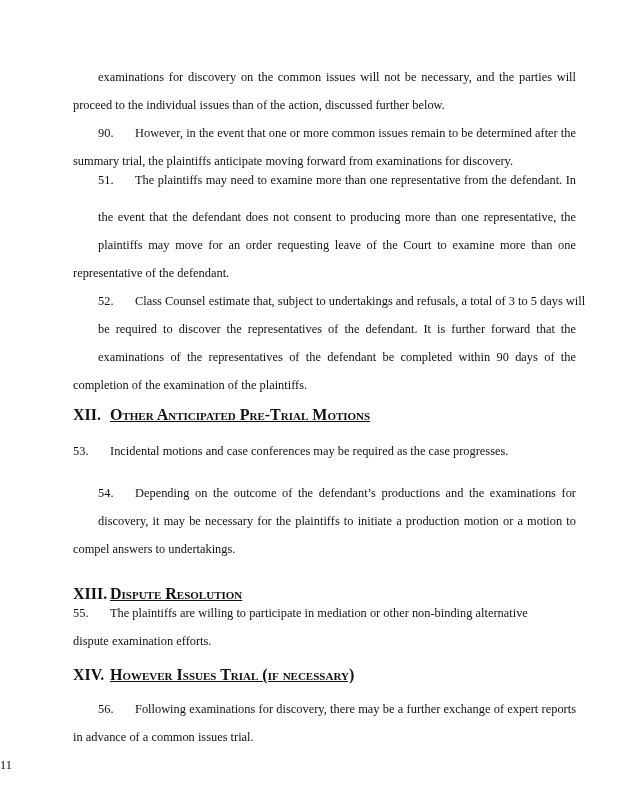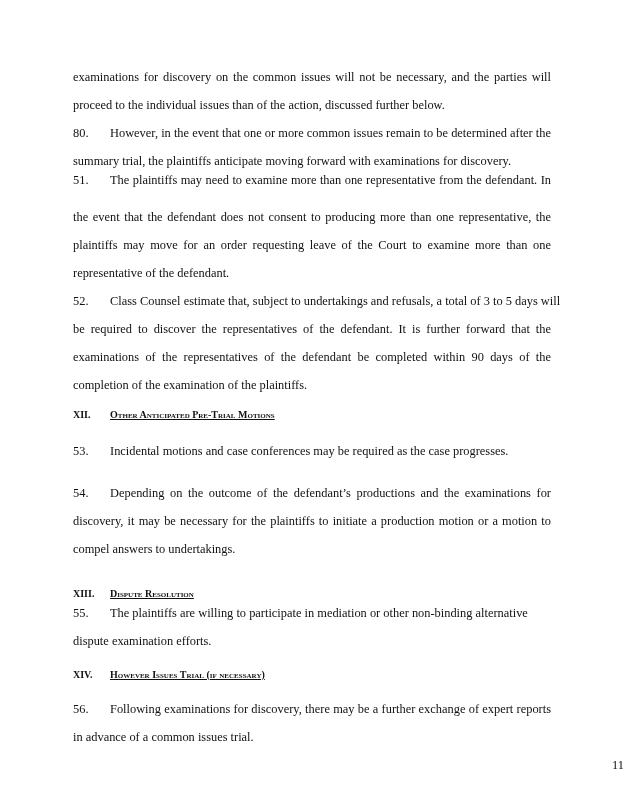--- a/index.html
+++ b/index.html
@@ -1,36 +1,36 @@
 <!DOCTYPE html>
 <html><head>
 <meta charset="utf-8">
 <style>
   html, body { margin: 0; padding: 0; background: #ffffff; }
   body { width: 624px; height: 808px; position: relative; overflow: hidden;
          font-family: "Liberation Serif", serif; color: #111; }
   .line { position: absolute; left: 73px; width: 478px; font-size: 12.4px; line-height: 16px;
           white-space: nowrap; }
-  .j { text-align: justify; text-align-last: justify; }
+  .j { text-align: justify; text-align-last: justify; margin-left: 25px; }
   .num { display: inline-block; width: 37px; }
-  .h { position: absolute; left: 73px; font-size: 10px; font-weight: bold; line-height: 16px; white-space: nowrap; }
+  .h { position: absolute; left: 73px; font-size: 16px; font-weight: bold; line-height: 16px; white-space: nowrap; }
   .h .roman { display: inline-block; width: 37px; }
   .h .title { text-decoration: underline; font-variant: small-caps; }
-  .pg { position: absolute; left: 0; width: 624px; text-align: right; font-size: 12.4px; }
+  .pg { position: absolute; left: 0; width: 624px; text-align: left; font-size: 12.4px; }
 </style>
 </head>
 <body>
 
 <div>
 
   <div class="line j" style="top:69px"><span>examinations for discovery on the common issues will not be necessary, and the parties will</span></div>
   <div class="line" style="top:97px"><span>proceed to the individual issues than of the action, discussed further below.</span></div>
 
-  <div class="line j" style="top:125px"><span class="num">80.</span><span>However, in the event that one or more common issues remain to be determined after the</span></div>
-  <div class="line" style="top:153px"><span>summary trial, the plaintiffs anticipate moving forward with examinations for discovery.</span></div>
+  <div class="line j" style="top:125px"><span class="num">90.</span><span>However, in the event that one or more common issues remain to be determined after the</span></div>
+  <div class="line" style="top:153px"><span>summary trial, the plaintiffs anticipate moving forward from examinations for discovery.</span></div>
 
   <div class="line j" style="top:172px"><span class="num">51.</span><span>The plaintiffs may need to examine more than one representative from the defendant. In</span></div>
   <div class="line j" style="top:209px"><span>the event that the defendant does not consent to producing more than one representative, the</span></div>
   <div class="line j" style="top:237px"><span>plaintiffs may move for an order requesting leave of the Court to examine more than one</span></div>
   <div class="line" style="top:265px"><span>representative of the defendant.</span></div>
 
   <div class="line j" style="top:293px"><span class="num">52.</span><span>Class Counsel estimate that, subject to undertakings and refusals, a total of 3 to 5 days will</span></div>
   <div class="line j" style="top:321px"><span>be required to discover the representatives of the defendant. It is further forward that the</span></div>
   <div class="line j" style="top:349px"><span>examinations of the representatives of the defendant be completed within 90 days of the</span></div>
   <div class="line" style="top:377px"><span>completion of the examination of the plaintiffs.</span></div>

